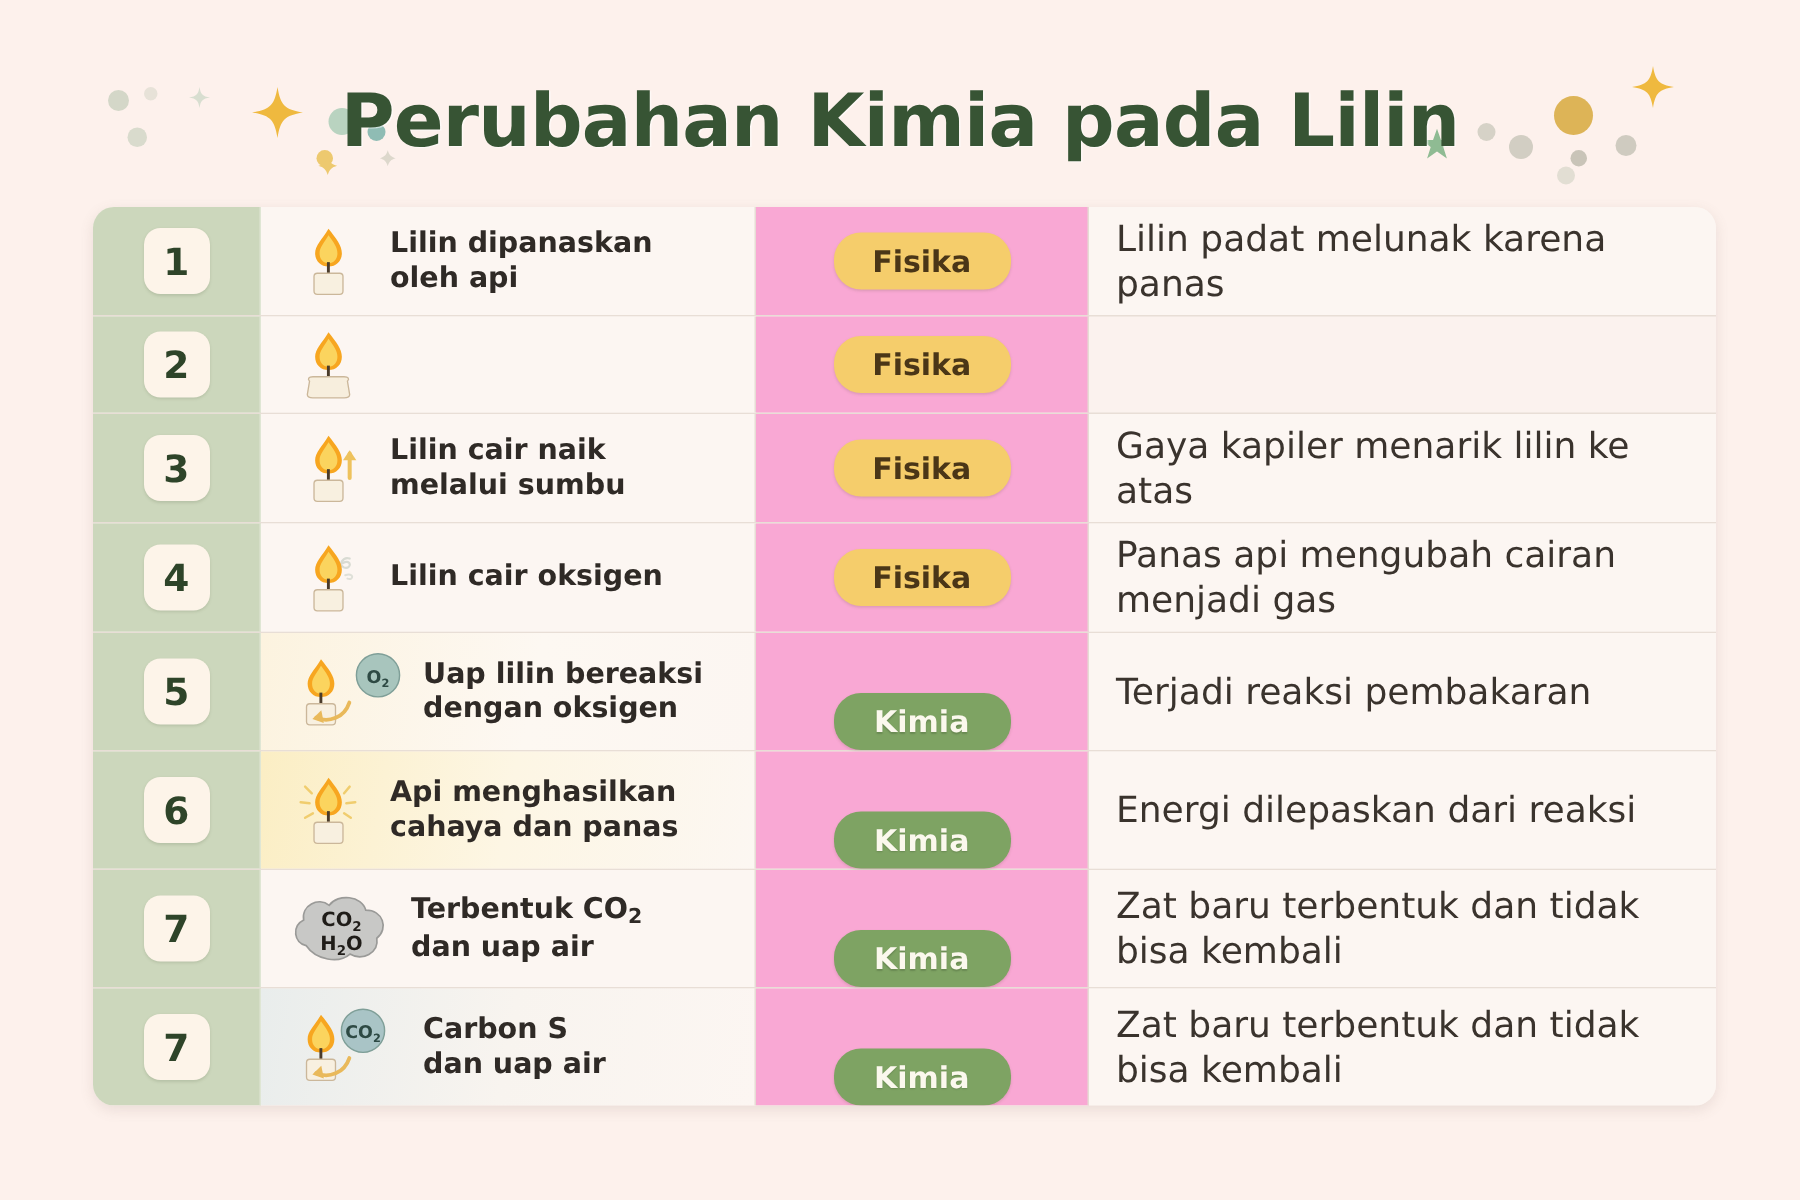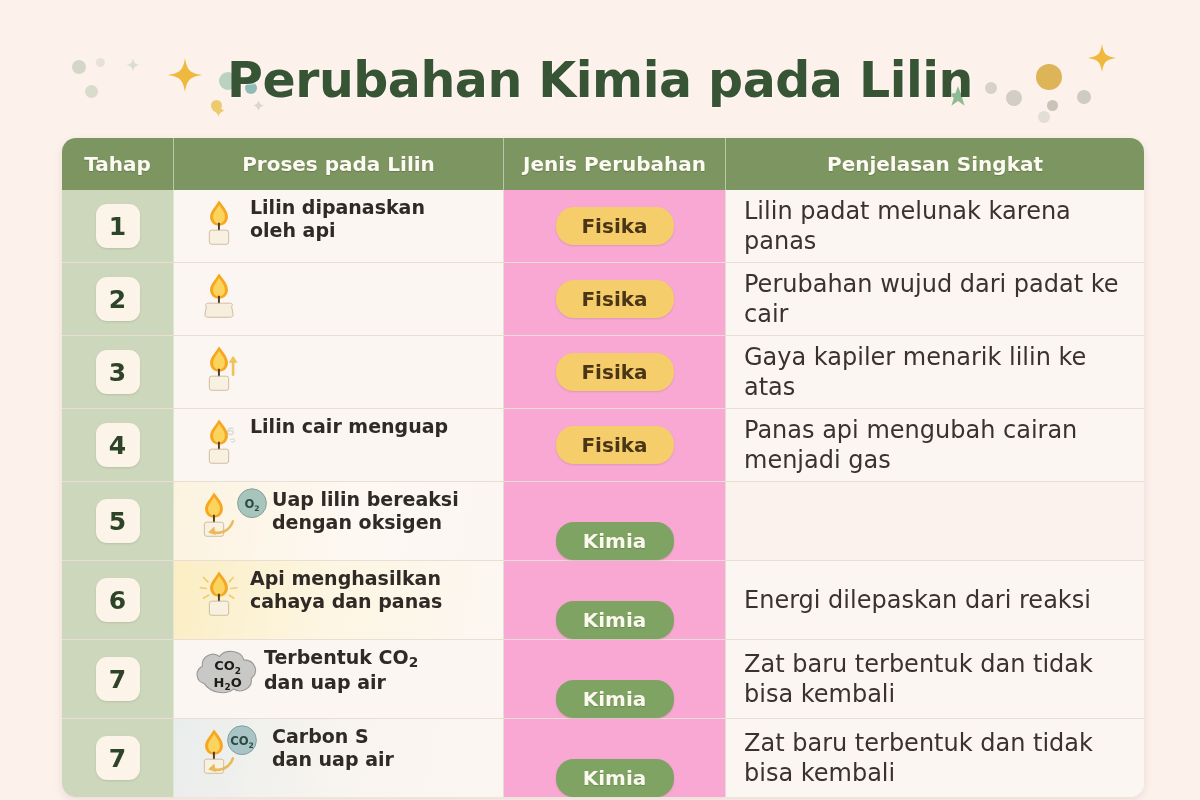--- a/index.html
+++ b/index.html
@@ -100,20 +100,22 @@
     font-family: "DejaVu Sans", sans-serif;
     font-size: 25px;
     font-weight: bold;
     color: #2e4429;
     box-shadow: 0 1px 2px rgba(90,100,70,0.18);
   }
 
   
   .cell-proc {
     display: flex;
+    align-items: center;
+    gap: 10px;
     padding: 6px 8px 6px 14px;
     background: #fcf6f2;
     border-right: 1px solid #e6dcd4;
     position: relative;
   }
   .proc-icon {
     width: 62px; height: 52px;
     flex: none;
     position: relative;
   }
@@ -202,26 +204,20 @@
       <path d="M50 2 C58 30 70 42 98 50 C70 58 58 70 50 98 C42 70 30 58 2 50 C30 42 42 30 50 2 Z" fill="#ddd8cc"></path>
     </svg>
   </div>
 
 <div class="title-wrap">
   <div class="title">Perubahan Kimia pada Lilin</div>
 </div>
 
 <div class="table">
 
-  <div class="thead">
-    <div class="th c-step">Tahap</div>
-    <div class="th c-proc">Proses pada Lilin</div>
-    <div class="th c-kind">Jenis Perubahan</div>
-    <div class="th c-expl">Penjelasan Singkat</div>
-  </div>
 
   <div id="tbody">
       <div class="row">
         <div class="cell-step c-step">
           <div class="step-tile">1</div>
         </div>
         <div class="cell-proc c-proc">
           <div class="proc-icon">
             <svg viewBox="0 0 62 70">
     <path d="M31 6 C38 15 43 21 43 28 C43 35 38 40 31 40 C24 40 19 35 19 28 C19 21 25 16 31 6 Z" fill="#f7a620"></path>
@@ -247,37 +243,37 @@
     <path d="M31 6 C38 15 43 21 43 28 C43 35 38 40 31 40 C24 40 19 35 19 28 C19 21 25 16 31 6 Z" fill="#f7a620"></path>
     <path d="M31 12 C36 19 39 23 39 28 C39 33 36 37 31 37 C26 37 23 33 23 28 C23 23 27 19 31 12 Z" fill="#fbd45e"></path>
               <rect x="29.6" y="36" width="2.6" height="12" fill="#4a3b2a"></rect>
               <path d="M14 50 C12 48 13 46 17 46 L45 46 C49 46 50 48 48 50 L50 62 C50 64 48 65 45 65 L17 65 C14 65 12 64 12 62 Z" fill="#f7eedd" stroke="#cbb79a" stroke-width="1.2"></path>
             </svg>
           </div>
         </div>
         <div class="cell-kind c-kind">
           <div class="badge fisika">Fisika</div>
         </div>
-        <div class="cell-expl c-expl">Perubahan wujud dari padat ke cair</div>
       </div>
       <div class="row">
         <div class="cell-step c-step">
           <div class="step-tile">3</div>
         </div>
         <div class="cell-proc c-proc">
           <div class="proc-icon">
             <svg viewBox="0 0 62 70">
               <path d="M50 44 L50 22" stroke="#eec25d" stroke-width="3.6" stroke-linecap="round"></path>
              <path d="M44 28 L50 19 L56 28 Z" fill="#eec25d"></path>
     <path d="M31 6 C38 15 43 21 43 28 C43 35 38 40 31 40 C24 40 19 35 19 28 C19 21 25 16 31 6 Z" fill="#f7a620"></path>
     <path d="M31 12 C36 19 39 23 39 28 C39 33 36 37 31 37 C26 37 23 33 23 28 C23 23 27 19 31 12 Z" fill="#fbd45e"></path>
               <rect x="29.6" y="36" width="2.6" height="12" fill="#4a3b2a"></rect>
               <rect x="18" y="46" width="26" height="19" rx="3" fill="#f8f0e0" stroke="#cbb79a" stroke-width="1.2"></rect>
             </svg>
           </div>
+          <div class="proc-text">Lilin cair naik<br>melalui sumbu</div>
         </div>
         <div class="cell-kind c-kind">
           <div class="badge fisika">Fisika</div>
         </div>
         <div class="cell-expl c-expl">Gaya kapiler menarik lilin ke atas</div>
       </div>
       <div class="row">
         <div class="cell-step c-step">
           <div class="step-tile">4</div>
         </div>
@@ -285,21 +281,21 @@
           <div class="proc-icon">
             <svg viewBox="0 0 62 70">
               <path d="M44 22 C52 18 52 28 45 26 C39 24 44 16 50 18" fill="none" stroke="#d9dbd3" stroke-width="2" stroke-linecap="round"></path>
              <path d="M46 33 C54 30 54 38 48 36" fill="none" stroke="#dfe0d8" stroke-width="1.8" stroke-linecap="round"></path>
     <path d="M31 6 C38 15 43 21 43 28 C43 35 38 40 31 40 C24 40 19 35 19 28 C19 21 25 16 31 6 Z" fill="#f7a620"></path>
     <path d="M31 12 C36 19 39 23 39 28 C39 33 36 37 31 37 C26 37 23 33 23 28 C23 23 27 19 31 12 Z" fill="#fbd45e"></path>
               <rect x="29.6" y="36" width="2.6" height="12" fill="#4a3b2a"></rect>
               <rect x="18" y="46" width="26" height="19" rx="3" fill="#f8f0e0" stroke="#cbb79a" stroke-width="1.2"></rect>
             </svg>
           </div>
-          <div class="proc-text">Lilin cair menguap</div>
+          <div class="proc-text">Lilin cair oksigen</div>
         </div>
         <div class="cell-kind c-kind">
           <div class="badge fisika">Fisika</div>
         </div>
         <div class="cell-expl c-expl">Panas api mengubah cairan menjadi gas</div>
       </div>
       <div class="row">
         <div class="cell-step c-step">
           <div class="step-tile">5</div>
         </div>
@@ -322,20 +318,21 @@
             <svg viewBox="0 0 40 30" style="width:34px;height:26px;position:absolute;left:16px;bottom:-2px;">
     <path d="M34 6 C30 18 18 22 8 18" fill="none" stroke="#e9b95a" stroke-width="3" stroke-linecap="round"></path>
     <path d="M12 12 L5 19 L14 22 Z" fill="#e9b95a"></path>
   </svg>
           </div>
           <div class="proc-text">Uap lilin bereaksi<br>dengan oksigen</div>
         </div>
         <div class="cell-kind c-kind">
           <div class="badge kimia">Kimia</div>
         </div>
+        <div class="cell-expl c-expl">Terjadi reaksi pembakaran</div>
       </div>
       <div class="row">
         <div class="cell-step c-step">
           <div class="step-tile">6</div>
         </div>
         <div class="cell-proc c-proc glow-warm">
           <div class="proc-icon">
             <svg viewBox="0 0 62 70">
               <g stroke="#f0cd6e" stroke-width="2.2" stroke-linecap="round">
                <path d="M10 14 L16 20"></path>

